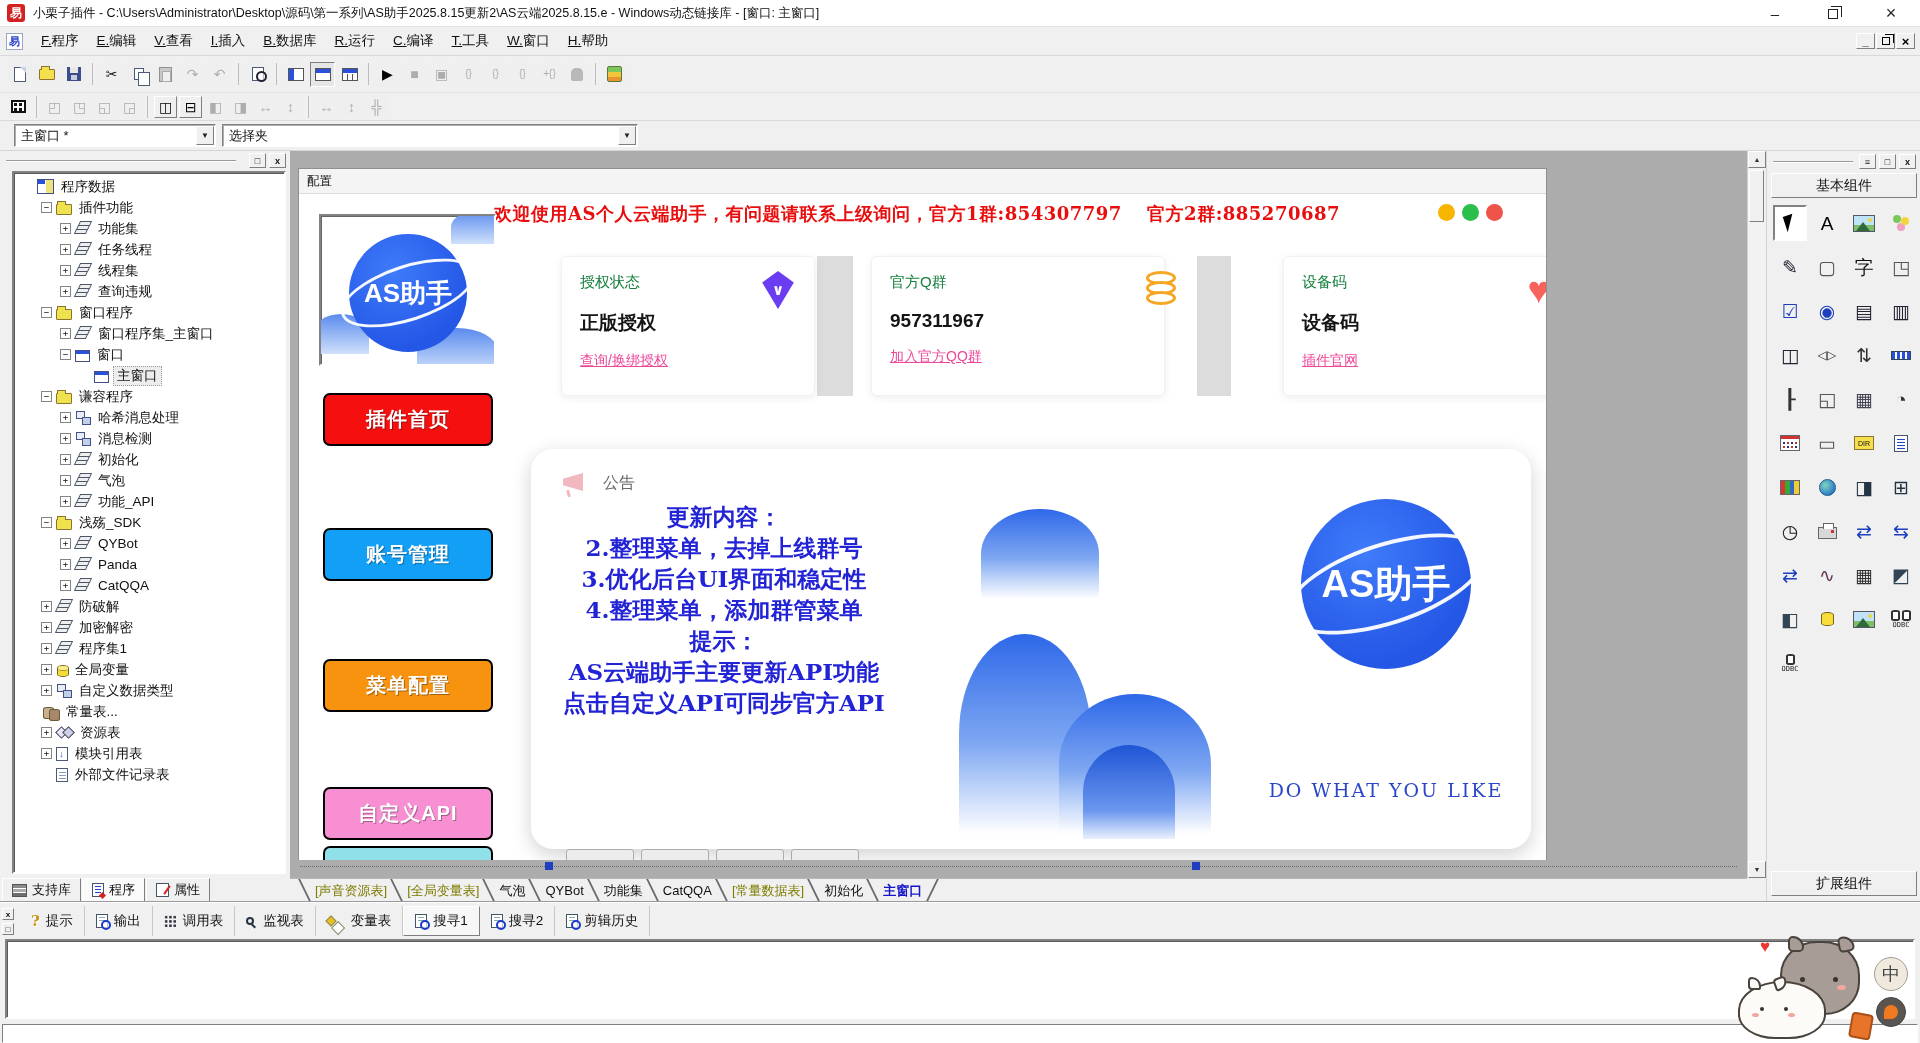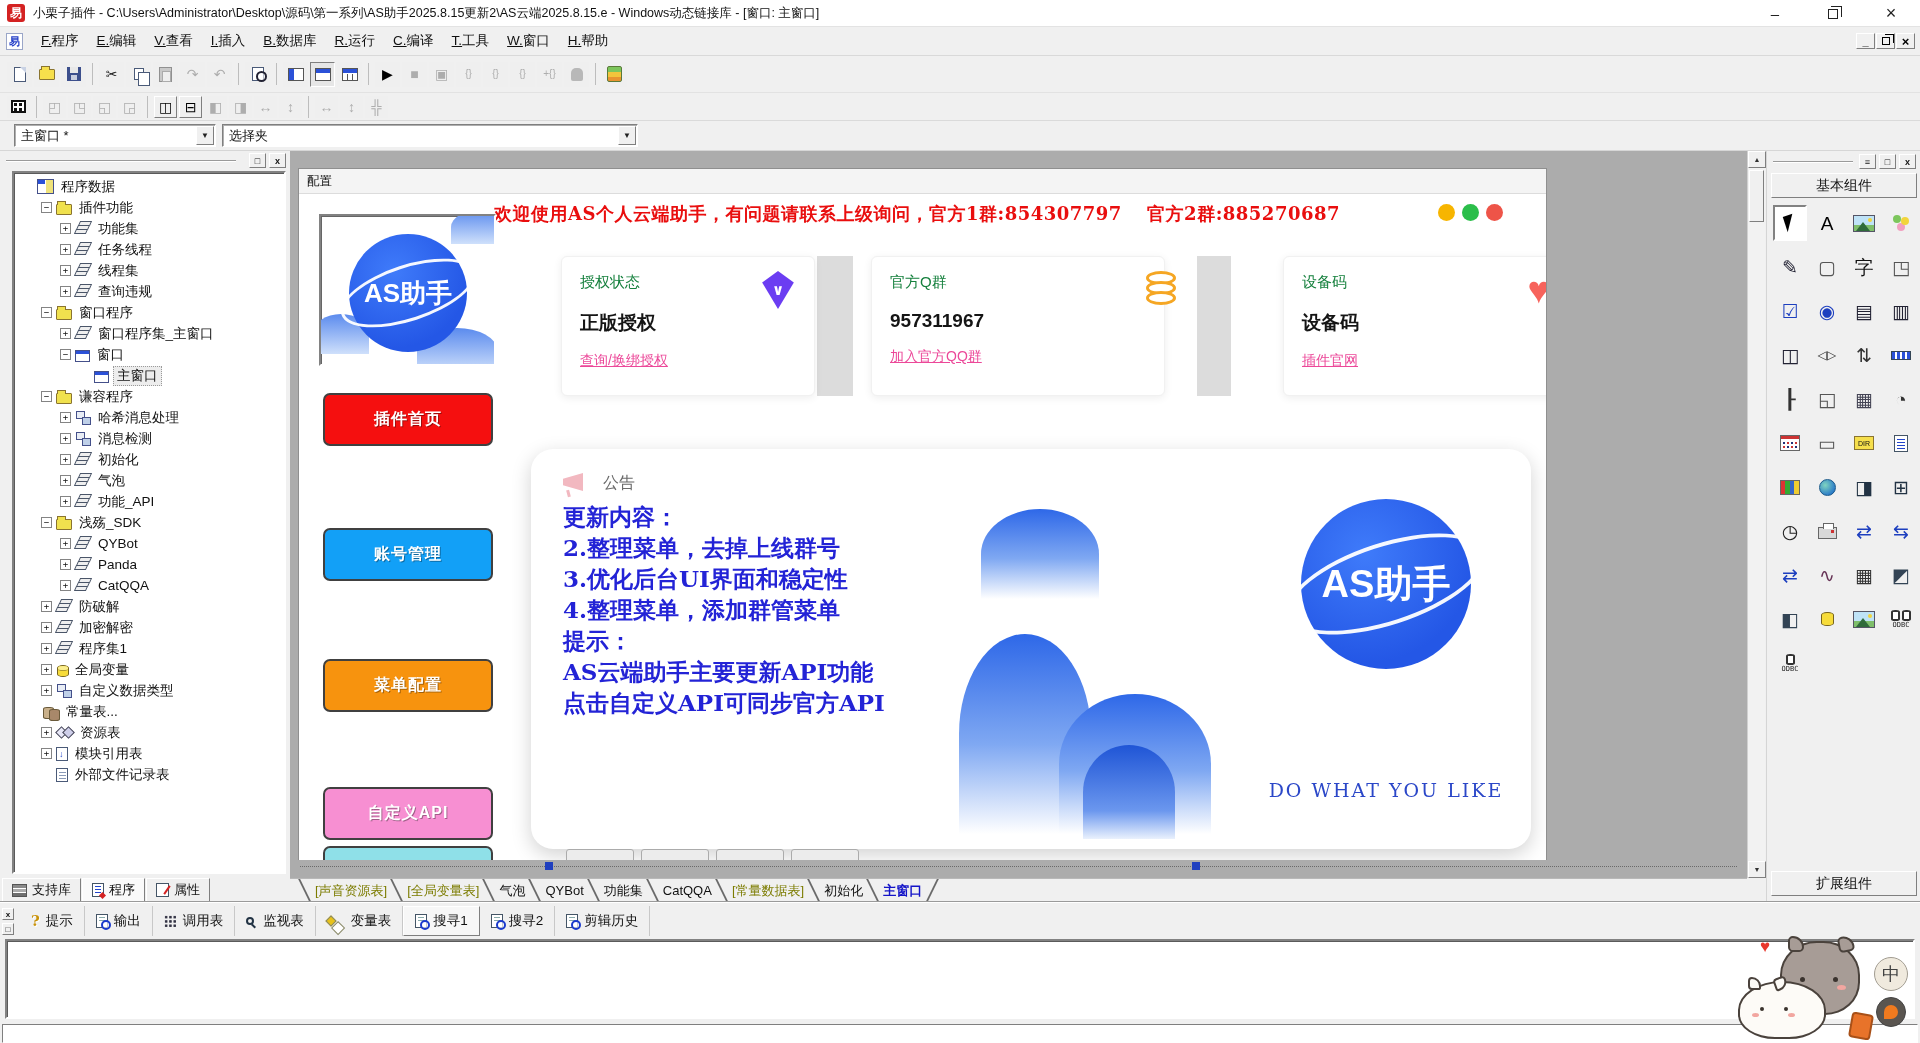--- a/index.html
+++ b/index.html
@@ -117,39 +117,39 @@
 
   .welcome { position:absolute; left:195px; top:8px; width:960px; font-family:"DejaVu Serif","Liberation Serif",serif; font-weight:bold; font-size:18px; color:#E90E0E; letter-spacing:.5px; white-space:nowrap; }
   .dot { position:absolute; top:10px; width:17px; height:17px; border-radius:50%; }
 
   .logo-box { position:absolute; left:20px; top:20px; width:177px; height:152px; background:#FFF; border:2px solid; border-color:#828282 #FFF #FFF #828282; box-shadow:inset 1px 1px 0 #666; overflow:hidden; }
   .logo-circle { position:absolute; border-radius:50%; background:radial-gradient(circle at 38% 32%,#3F7BFA,#2457E6 70%); display:flex; align-items:center; justify-content:center; color:#FFF; font-weight:bold; }
   .logo-ring { position:absolute; border:4px solid rgba(255,255,255,.95); border-radius:50%; transform:rotate(-18deg); }
   .spark { position:absolute; background:#FFF; transform:rotate(45deg); }
   .mini-mtn { position:absolute; border-radius:100% 100% 0 0; background:linear-gradient(180deg,#5B8BEE,#CFE0FB); }
 
-  .side-btn { position:absolute; left:24px; width:170px; height:53px; border:2px solid #404040; border-radius:7px; color:#FFF; font-size:16px; font-weight:bold; display:flex; align-items:center; justify-content:center; letter-spacing:1px; text-shadow:1px 1px 0 rgba(0,0,0,.35); }
+  .side-btn { position:absolute; left:24px; width:170px; height:53px; border:2px solid #000000; border-radius:7px; color:#FFF; font-size:20px; font-weight:bold; display:flex; align-items:center; justify-content:center; letter-spacing:1px; text-shadow:1px 1px 0 rgba(0,0,0,.35); }
 
   .card { position:absolute; top:62px; height:140px; background:#FFF; border:1px solid #F1F1F1; border-radius:6px; box-shadow:0 2px 8px rgba(0,0,0,.07); padding:16px 18px; }
   .card-title { font-size:15px; color:#15803d; }
   .card-value { font-size:19px; font-weight:bold; color:#151515; margin-top:18px; }
   .card-link { display:inline-block; font-size:14px; color:#ec4899; text-decoration:underline; margin-top:16px; }
   .card-sep { position:absolute; top:62px; height:140px; background:#DCDCDC; }
   .card-ico { position:absolute; right:18px; top:14px; }
   .icon-diamond { width:36px; height:38px; background:#6B3DF2; clip-path:polygon(50% 0,94% 30%,50% 100%,6% 30%); display:flex; align-items:center; justify-content:center; color:#FFF; font-size:15px; font-weight:bold; }
   .icon-coins { width:32px; height:38px; position:relative; }
   .icon-coins i { position:absolute; left:0; width:30px; height:14px; border:3px solid #F5A623; border-radius:50%; background:#FFF; }
   .icon-heart { font-size:38px; color:#F7635C; line-height:1; }
 
   .announce { position:absolute; left:232px; top:255px; width:1000px; height:400px; background:#FFF; border-radius:22px; box-shadow:0 6px 20px rgba(0,0,0,.18); }
   .ann-head { position:absolute; left:32px; top:22px; display:flex; align-items:center; gap:12px; color:#6A6A6A; font-size:16px; }
   .icon-mega { width:28px; height:24px; position:relative; }
   .icon-mega::before { content:""; position:absolute; left:0; top:2px; width:20px; height:18px; background:#F2B8C0; clip-path:polygon(0 32%,100% 0,100% 100%,0 68%); }
   .icon-mega::after { content:""; position:absolute; left:4px; bottom:-2px; width:3px; height:7px; background:#F2B8C0; transform:rotate(-15deg); }
-  .ann-line { font-family:"DejaVu Serif","Liberation Serif",serif; font-weight:bold; font-size:23px; color:#2323D6; line-height:31px; white-space:pre; }
+  .ann-line { font-family:"DejaVu Serif","Liberation Serif",serif; font-weight:bold; font-size:23px; color:#2323D6; line-height:31px; white-space:pre;text-align:center; }
   .ann-text { position:absolute; left:32px; top:52px; }
   .mtn { position:absolute; border-radius:100% 100% 0 0; background:linear-gradient(180deg,#2E68E8 0%,#7FA8F2 55%,#FFF 100%); }
   .big-logo { left:770px; top:50px; width:170px; height:170px; font-size:38px; }
   .slogan { position:absolute; left:720px; top:330px; width:270px; text-align:center; font-family:"DejaVu Serif","Liberation Serif",serif; font-size:19px; color:#2B47C8; letter-spacing:2px; white-space:nowrap; }
   .chip { position:absolute; width:68px; height:14px; background:#ECECEC; border:1px solid #ABABAB; border-radius:3px; }
   .dotted-line { position:absolute; left:10px; top:715px; width:1437px; border-top:1px dotted #6A6A6A; }
   .handle { position:absolute; top:711px; width:8px; height:8px; background:#1F3FBF; }
 
   
   .vscroll { position:absolute; left:1747px; top:151px; width:18px; height:727px; background:#F2F2F2; border-left:1px solid #D0D0D0; }

